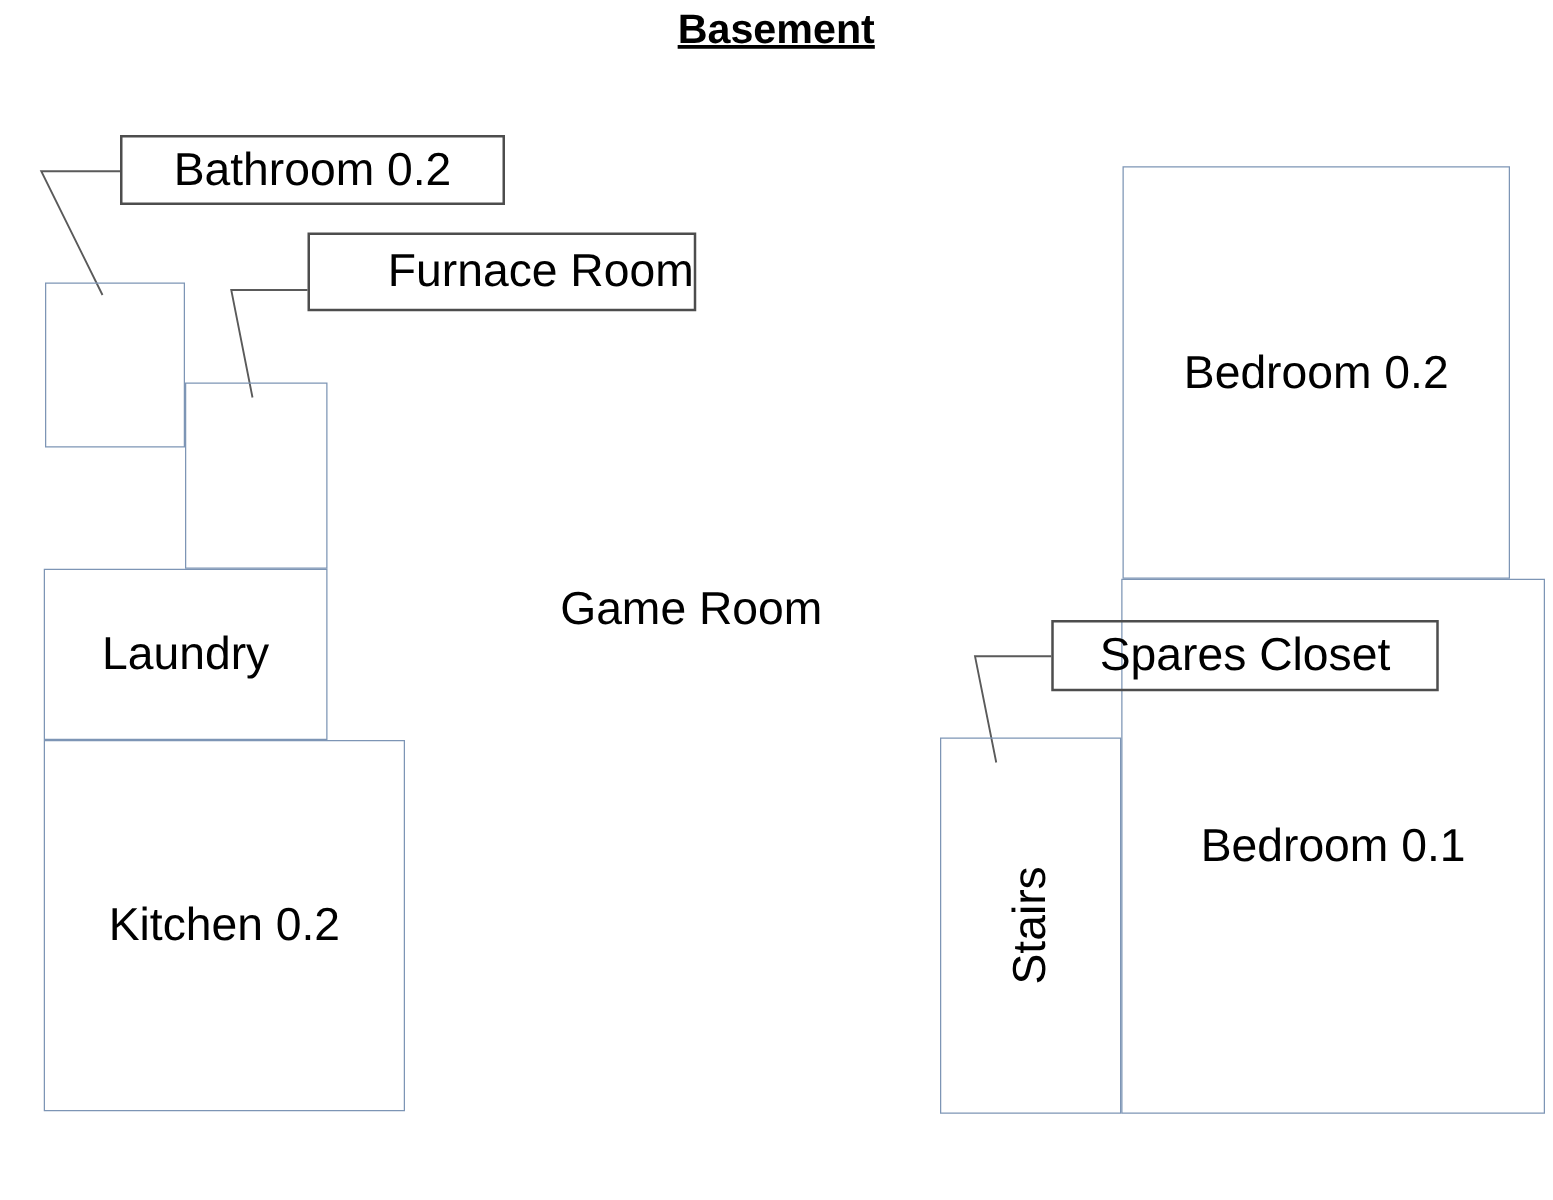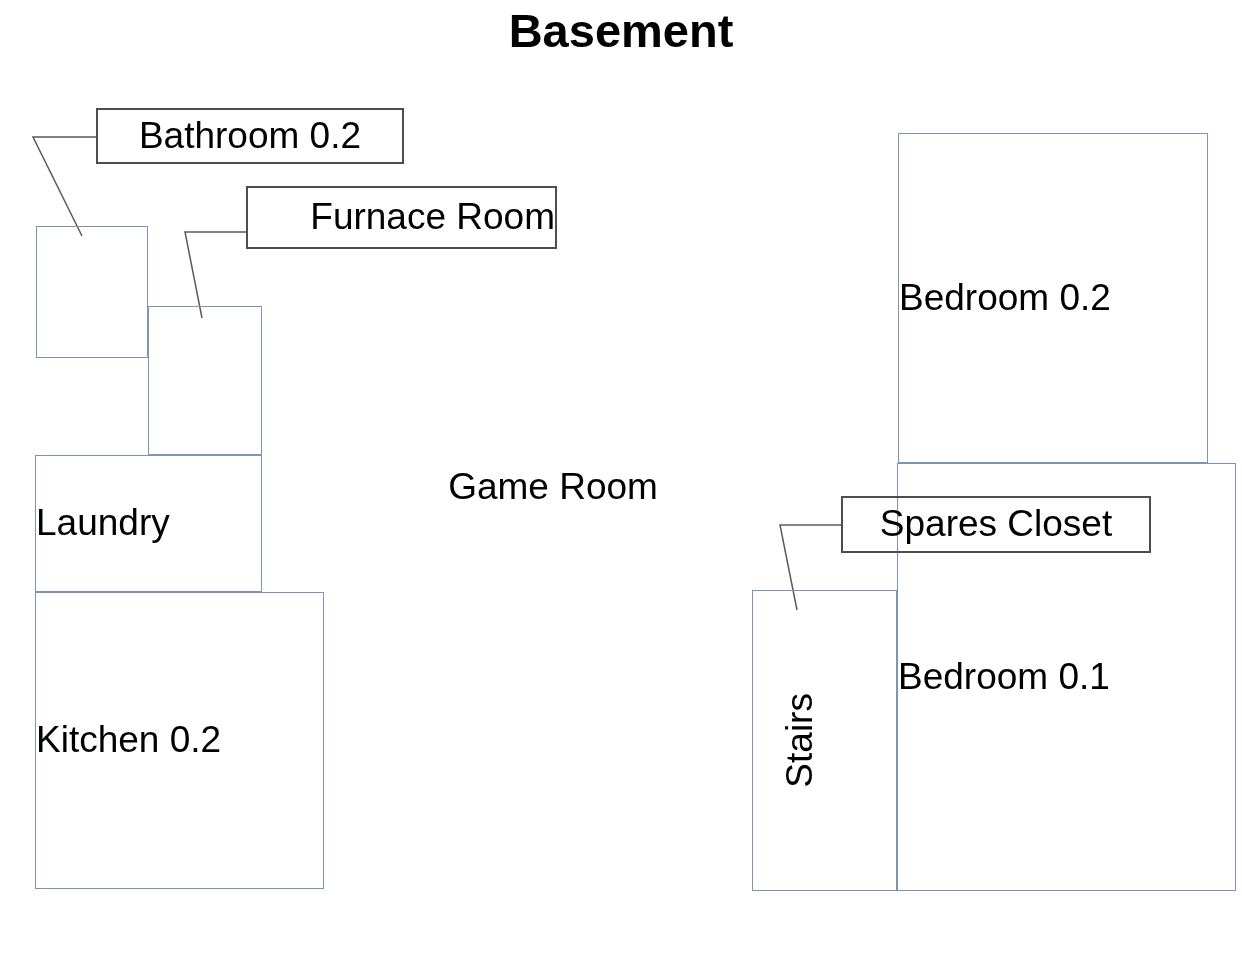--- a/index.html
+++ b/index.html
@@ -16,31 +16,33 @@
     font-family: "Liberation Sans", "DejaVu Sans", sans-serif;
     overflow: hidden;
   }
   .title {
     position: absolute;
     left: 0;
     top: 4px;
     width: 100%;
     margin: 0;
     text-align: center;
-    font-size: 47px;
+    font-size: 33px;
     font-weight: bold;
+    text-decoration: underline;
     line-height: 1.15;
   }
   .room {
     position: absolute;
     box-sizing: border-box;
     border: 1px solid var(--room-border, #7d95b5);
     background: transparent;
     display: flex;
     align-items: center;
+    justify-content: center;
     font-size: 37px;
     line-height: 1.1;
   }
   .callout {
     position: absolute;
     box-sizing: border-box;
     border: 2px solid var(--callout-border, #4d4d4d);
     background: transparent;
     display: flex;
     align-items: center;

